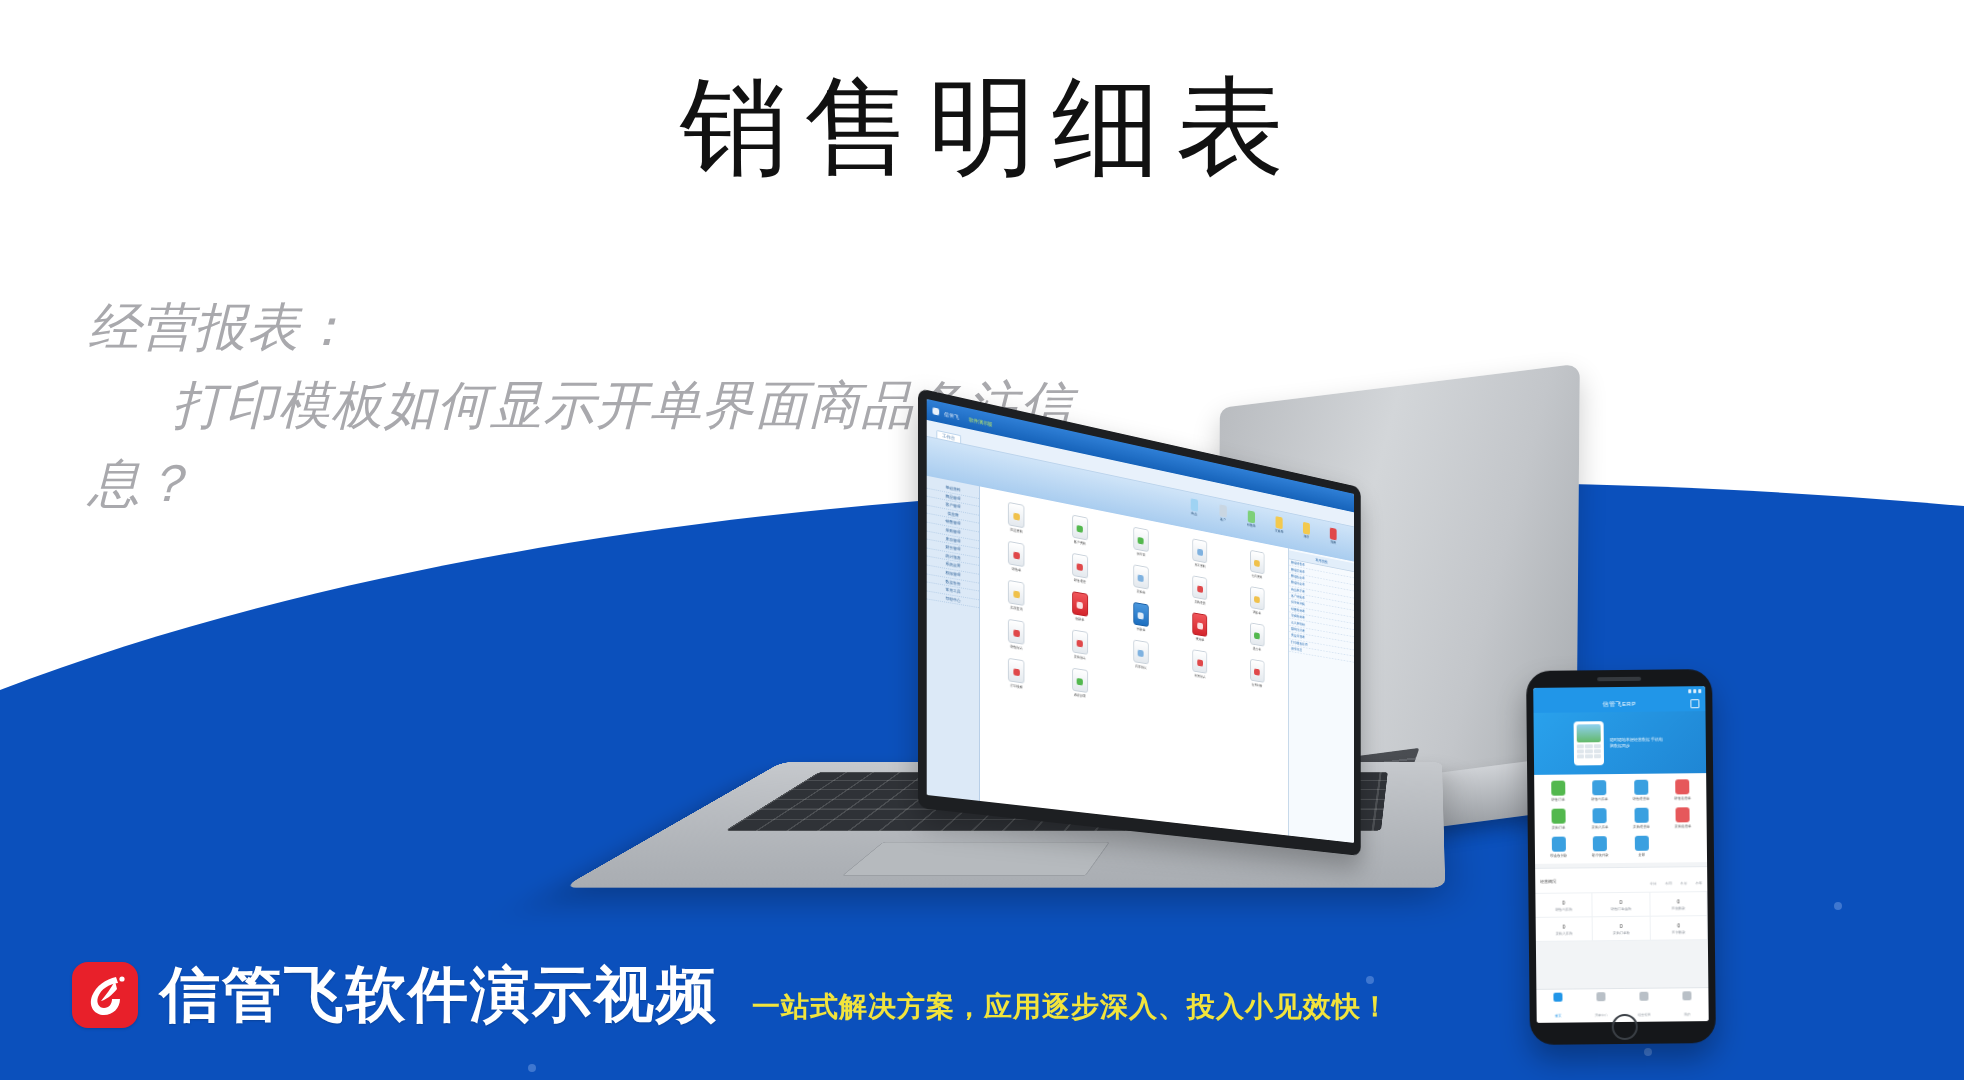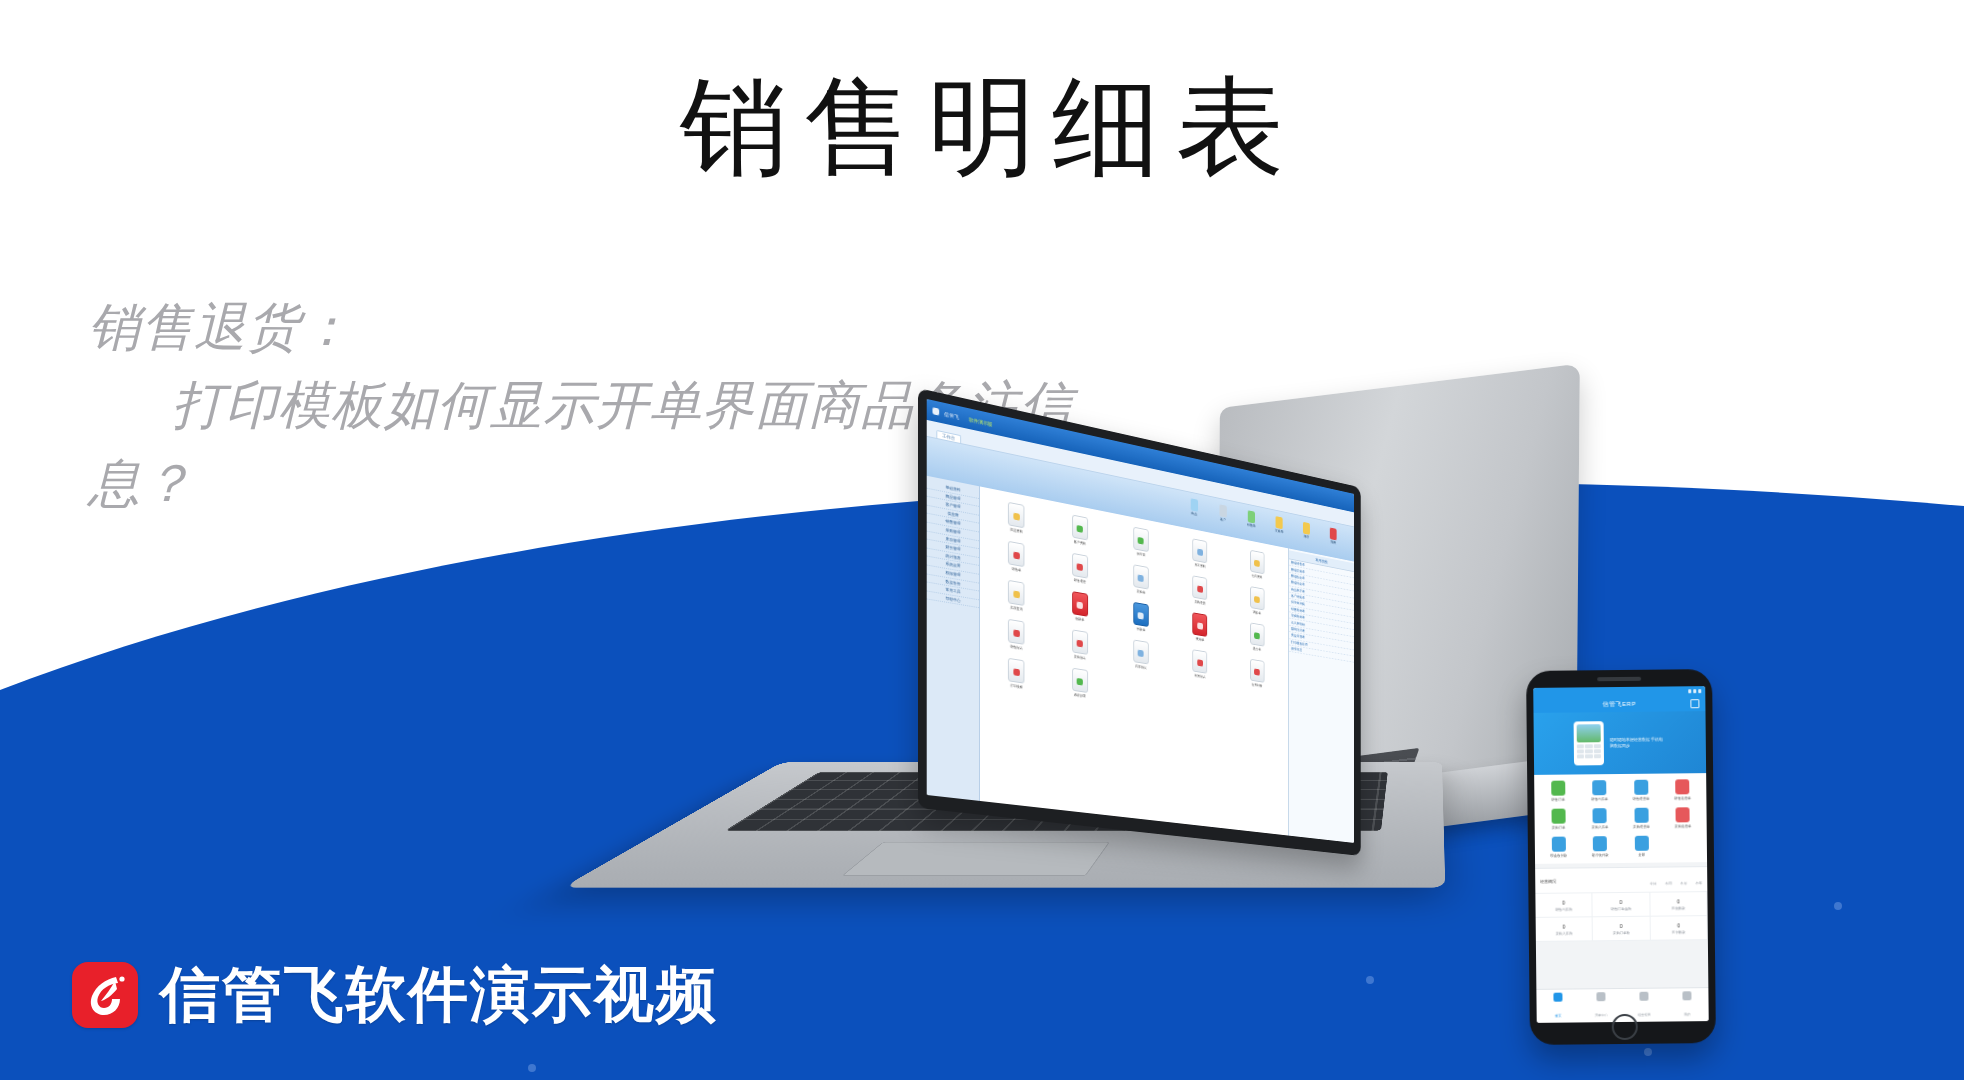--- a/index.html
+++ b/index.html
@@ -213,21 +213,21 @@
       <circle cx="1838" cy="906" r="4" fill="#3f77d0"></circle>
       <circle cx="1648" cy="1052" r="4" fill="#3f77d0"></circle>
       <circle cx="1370" cy="980" r="4" fill="#3f77d0"></circle>
       <circle cx="532" cy="1068" r="4" fill="#3f77d0"></circle>
     </svg>
   </div>
 
   <div class="title">销售明细表</div>
 
   <div class="body-block">
-    <span class="body-line-1">销售退货：</span>
+    <span class="body-line-1">经营报表：</span>
     <span class="body-line-2"><span class="body-indent"></span><span>打印模板如何显示开单界面商品备注信息？</span></span>
   </div>
 
   <div class="devices">
 
     <div class="laptop-back"></div>
     <div class="laptop-back-base"></div>
     <div class="laptop-back-keys"></div>
 
     <div class="laptop-base">
@@ -535,16 +535,17 @@
   <div class="brand-bar">
     <div class="brand-group">
       <div class="brand-logo">
         <svg width="66" height="66" viewBox="0 0 66 66">
           <path d="M44 15 C34 17 24 24 20 34 C16 45 23 53 32 53 C41 53 48 46 48 37 L40 37 C40 42 37 46 32 46 C27 46 24 41 26 35 C29 27 37 22 46 21 Z" fill="#ffffff"></path>
           <path d="M43 19 C39 26 34 33 29 39 C34 38 40 33 45 27 Z" fill="#ffffff"></path>
           <circle cx="50" cy="17" r="2.6" fill="#ffffff"></circle>
         </svg>
       </div>
       <div class="brand-name">信管飞软件演示视频</div>
+      <div class="brand-tagline">一站式解决方案，应用逐步深入、投入小见效快！</div>
     </div>
   </div>
 
 </div>
 
 </body></html>

